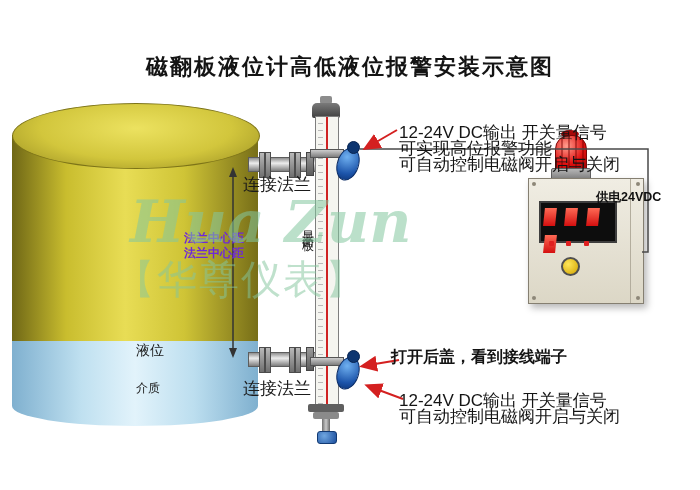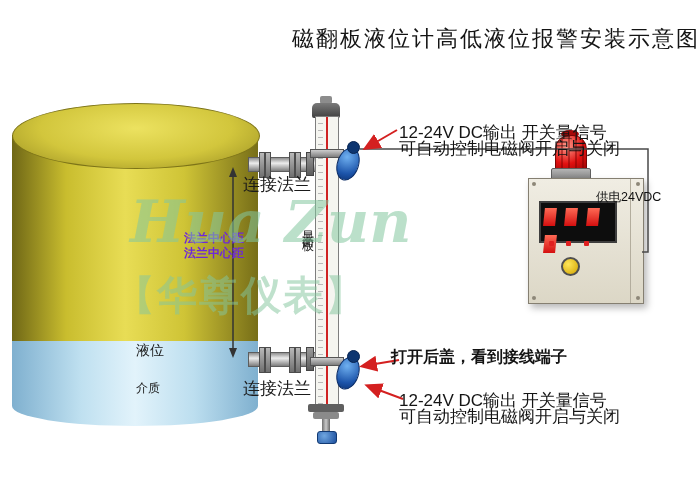--- a/index.html
+++ b/index.html
@@ -3,21 +3,21 @@
 <meta charset="utf-8">
 <style>
   html,body{margin:0;padding:0;background:#fff;}
   .stage{
     position:relative;width:700px;height:490px;background:#ffffff;overflow:hidden;
     font-family:"Liberation Sans",sans-serif;color:#111;
   }
   .abs{position:absolute;}
 
   
-  .title{top:24px;left:0;width:100%;text-align:right;font-size:22px;font-weight:normal;
+  .title{top:52px;left:0;width:100%;text-align:center;font-size:22px;font-weight:bold;
          letter-spacing:2px;color:#141414;z-index:6;}
 
   
   .tank-top{left:12px;top:103px;width:246px;height:64px;border-radius:50%;
     background:radial-gradient(ellipse at 50% 38%, #ece260 0%, #d2c63c 55%, #968b20 100%);
     border:1px solid #7d7418;z-index:2;}
   .tank-body{left:12px;top:135px;width:246px;height:206px;
     background:linear-gradient(90deg,#6f6716 0%,#c9bd2e 22%,#e8dd55 46%,#cfc436 70%,#776e18 100%);
     z-index:1;}
   .tank-liquid{left:12px;top:341px;width:246px;height:85px;
@@ -86,27 +86,27 @@
 
   
   .beacon-base{left:551px;top:168px;width:38px;height:12px;background:linear-gradient(180deg,#b5b5b5,#777);
     border-radius:2px;border:1px solid #5f5f5f;z-index:3;}
   .beacon-dome{left:555px;top:135px;width:30px;height:36px;border-radius:14px 14px 4px 4px;
     background:radial-gradient(circle at 35% 28%,#ff9d8d,#e01010 55%,#8f0404);
     border:1px solid #7a0505;z-index:3;overflow:hidden;}
   .beacon-dome:after{content:"";position:absolute;left:0;top:0;width:100%;height:100%;
     background:repeating-linear-gradient(90deg,transparent 0 5px,rgba(120,0,0,0.45) 5px 7px);}
   .beacon-cap{left:561px;top:130px;width:18px;height:8px;background:#a80808;border-radius:50%;z-index:3;}
-  .power-label{left:596px;top:189px;font-size:12.5px;font-weight:normal;color:#101010;z-index:6;}
+  .power-label{left:596px;top:189px;font-size:12.5px;font-weight:bold;color:#101010;z-index:6;}
 
   
   .wm{pointer-events:none;z-index:8;}
   .wm-en{left:130px;top:188px;width:400px;font-family:"DejaVu Serif",serif;font-style:italic;
     font-weight:bold;font-size:58px;color:rgba(132,198,158,0.55);}
-  .wm-cn{left:115px;top:268px;width:400px;font-weight:bold;font-size:40px;letter-spacing:2px;
+  .wm-cn{left:115px;top:252px;width:400px;font-weight:normal;font-size:40px;letter-spacing:2px;
     color:rgba(132,198,158,0.52);}
 
   svg.overlay{position:absolute;left:0;top:0;z-index:5;pointer-events:none;}
 </style>
 </head>
 <body>
 
 <div class="stage">
 
   <div class="abs title">磁翻板液位计高低液位报警安装示意图</div>
@@ -156,20 +156,21 @@
   <div class="abs clamp" style="left:310px;top:149px;"></div>
   <div class="abs switch-body" style="left:337px;top:147px;"></div>
   <div class="abs switch-cap" style="left:347px;top:141px;"></div>
 
   <div class="abs clamp" style="left:310px;top:357px;"></div>
   <div class="abs switch-body" style="left:337px;top:356px;"></div>
   <div class="abs switch-cap" style="left:347px;top:350px;"></div>
 
   <div class="abs ann ann-top">
     <div>12-24V DC输出 开关量信号</div>
+    <div>可实现高位报警功能</div>
     <div>可自动控制电磁阀开启与关闭</div>
   </div>
 
   <div class="abs open-cover">打开后盖，看到接线端子</div>
 
   <div class="abs ann ann-bottom">
     <div>12-24V DC输出 开关量信号</div>
     <div>可自动控制电磁阀开启与关闭</div>
   </div>
 

